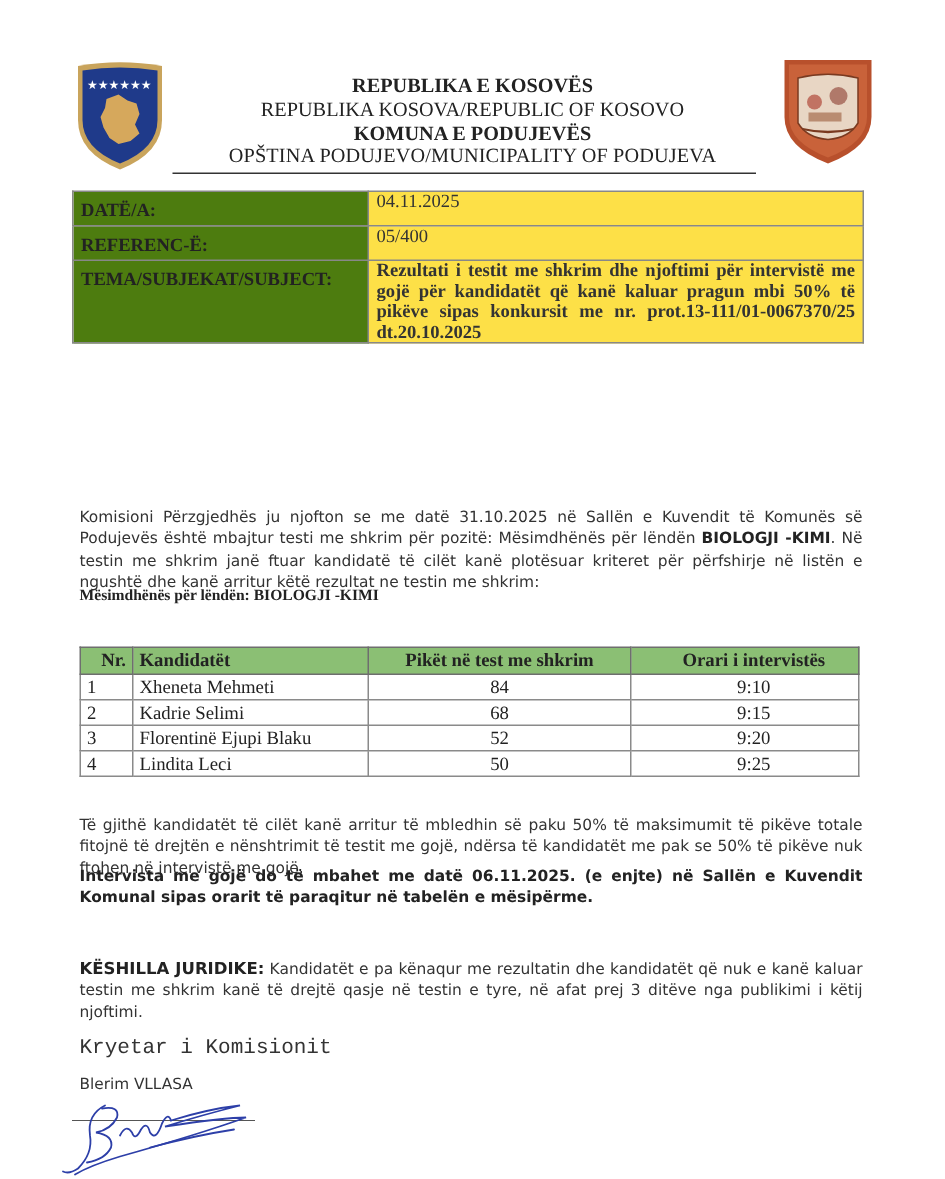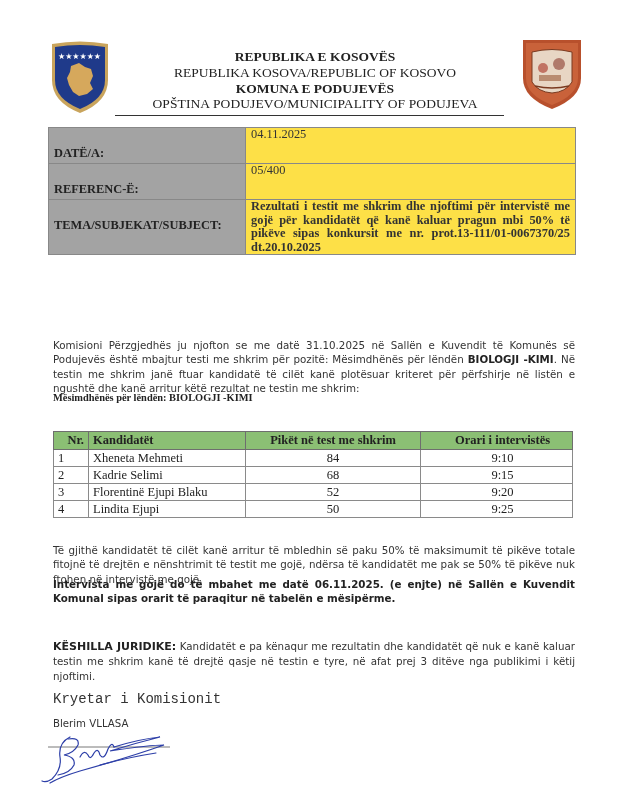--- a/index.html
+++ b/index.html
@@ -12,21 +12,21 @@
     .hdr-line { position: absolute; left: 0; width: 630px; text-align: center; font-family: "Liberation Serif", serif; color: #222; }
     #hdr1 { top: 49px; font-size: 13.5px; font-weight: bold; }
     #hdr2 { top: 65px; font-size: 13.5px; }
     #hdr3 { top: 81px; font-size: 13.5px; font-weight: bold; }
     #hdr4 { top: 96px; font-size: 13.5px; letter-spacing: 0.1px; }
     #hdr-rule { position: absolute; left: 115px; top: 115px; width: 389px; height: 0; border-top: 1.5px solid #333; }
 
     
     #info-table { position: absolute; left: 48px; top: 127px; width: 528px; border-collapse: collapse; font-family: "Liberation Serif", serif; font-size: 12.4px; }
     #info-table td { border: 1px solid #888; padding: 0 5px; vertical-align: top; line-height: 13.5px; }
-    #info-table td.lbl { background: #a3a3a3; font-weight: bold; width: 186px; padding-top: 19px; padding-bottom: 1px; }
+    #info-table td.lbl { background: #4d7c0f; font-weight: bold; width: 186px; padding-top: 6px; padding-bottom: 1px; }
     #info-table td.val { background: #fde047; color: #333; }
     #info-table tr.r-simple td { height: 15px; }
     .members { margin: 0; padding: 0; list-style: none; font-weight: bold; }
     .members li { line-height: 13.6px; }
     .subject { font-weight: bold; text-align: justify; }
 
     
     .para { position: absolute; left: 53px; width: 522px; font-family: "DejaVu Sans", sans-serif; font-size: 10.3px; line-height: 14.3px; color: #333; text-align: justify; }
     #para-intro { top: 338px; }
     #para-intro b { color: #222; }
@@ -126,21 +126,21 @@
       <td class="c-time">9:15</td>
     </tr>
     <tr>
       <td class="c-nr">3</td>
       <td class="c-name">Florentinë Ejupi Blaku</td>
       <td class="c-pts">52</td>
       <td class="c-time">9:20</td>
     </tr>
     <tr>
       <td class="c-nr">4</td>
-      <td class="c-name">Lindita Ejupi</td>
+      <td class="c-name">Lindita Leci</td>
       <td class="c-pts">50</td>
       <td class="c-time">9:25</td>
     </tr>
   </tbody>
 </table>
 
 <div class="para" id="para-threshold">Të gjithë kandidatët të cilët kanë arritur të mbledhin së paku 50% të maksimumit të pikëve totale fitojnë të drejtën e nënshtrimit të testit me gojë,  ndërsa të kandidatët me pak se 50% të pikëve nuk ftohen në intervistë me gojë.</div>
 
 <div class="para" id="para-interview">Intervista me gojë do të mbahet me datë 06.11.2025. (e enjte) në Sallën e Kuvendit Komunal sipas orarit të paraqitur në tabelën e mësipërme.</div>
 

